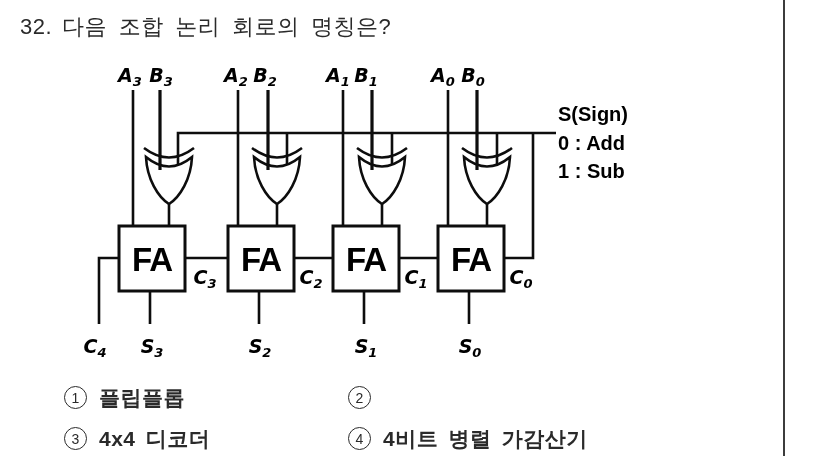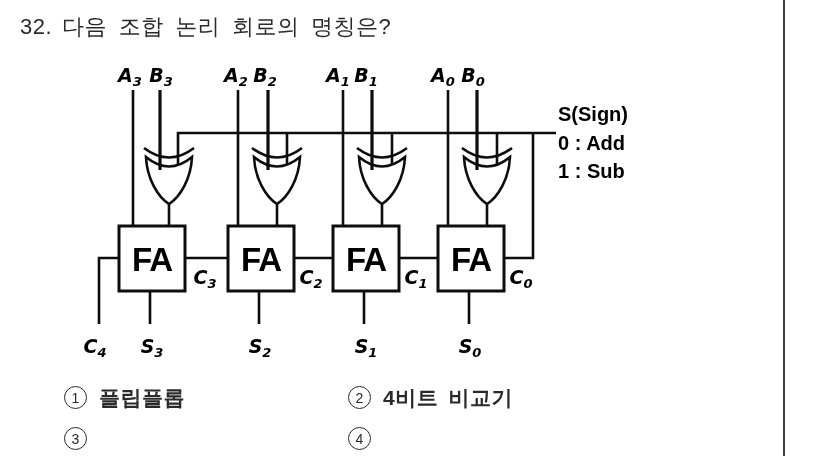--- a/index.html
+++ b/index.html
@@ -165,23 +165,24 @@
   <text class="siglabel" x="470" y="353" text-anchor="middle"><tspan>S</tspan><tspan class="sub" dy="4">0</tspan></text>
 </svg>
 
 <div class="options">
   <div class="option">
     <span class="opt-marker">1</span>
     <span class="opt-label">플립플롭</span>
   </div>
   <div class="option">
     <span class="opt-marker">2</span>
-    <span class="opt-label">4비트 비교기</span>
   </div>
   <div class="option">
     <span class="opt-marker">3</span>
+    <span class="opt-label">4x4 디코더</span>
   </div>
   <div class="option">
     <span class="opt-marker">4</span>
+    <span class="opt-label">4비트 병렬 가감산기</span>
   </div>
 </div>
 
 <div class="page-border-right"></div>
 
 </body></html>

